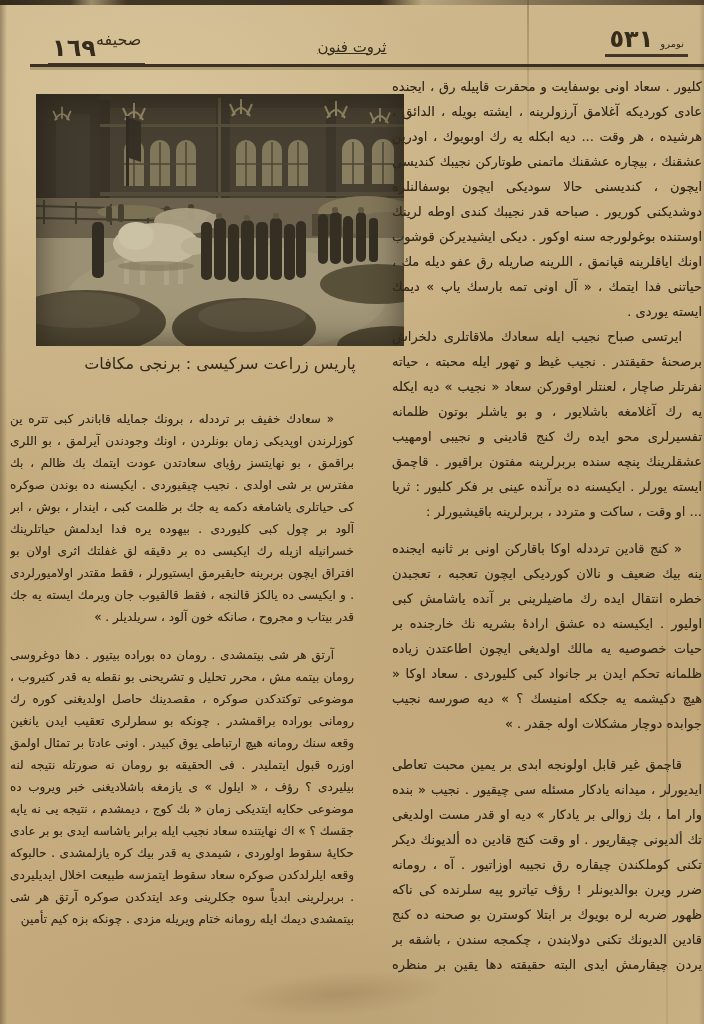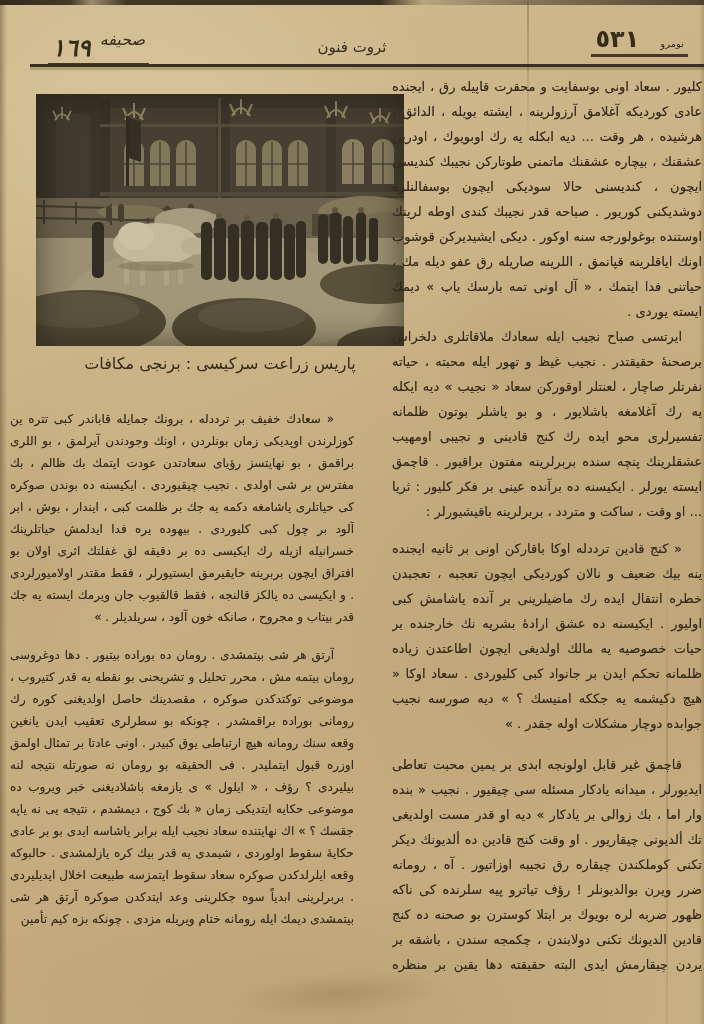--- a/index.html
+++ b/index.html
@@ -27,26 +27,26 @@
     background:radial-gradient(closest-side, rgba(108,80,38,0.22), rgba(108,80,38,0));}
   .stain3{left:-40px;top:380px;width:140px;height:320px;
     background:radial-gradient(closest-side, rgba(125,95,50,0.10), rgba(125,95,50,0));}
   .crease-top{position:absolute;left:527px;top:0;width:2px;height:150px;
     background:linear-gradient(180deg, rgba(95,72,40,0.35), rgba(95,72,40,0));}
   .crease-bottom{position:absolute;left:666px;top:560px;width:2px;height:464px;
     background:linear-gradient(180deg, rgba(95,72,40,0), rgba(95,72,40,0.20) 40%, rgba(95,72,40,0.10));}
 
   
   .hdr-right{position:absolute;top:27px;right:16px;display:flex;direction:ltr;
-    align-items:baseline;gap:21px;border-bottom:3px solid #443729;padding:0 4px 3px 4px;}
+    align-items:baseline;gap:7px;border-bottom:3px solid #443729;padding:0 4px 3px 4px;}
   .issue-num{font-size:24px;font-weight:bold;letter-spacing:1px;line-height:1;}
   .issue-word{font-size:10px;}
-  .hdr-center{position:absolute;top:38px;left:50%;transform:translateX(-50%);font-size:15px;}
+  .hdr-center{position:absolute;top:38px;left:50%;transform:translateX(-50%);font-size:15px;text-decoration:underline;}
   .hdr-left{position:absolute;top:30px;left:48px;display:flex;direction:ltr;
-    align-items:flex-start;gap:9px;border-bottom:3px solid #443729;padding:0 4px 3px 4px;font-style:italic;}
+    align-items:flex-start;border-bottom:3px solid #443729;padding:0 4px 3px 4px;}
   .page-num{font-size:24px;font-weight:bold;letter-spacing:1px;line-height:1;margin-top:6px;}
   .page-word{font-size:16px;}
   .main-rule{position:absolute;top:64px;left:30px;right:0;height:3px;background:#3a3022;
     box-shadow:0 3px 0 rgba(70,56,32,0.25);}
 
   
   .photo{position:absolute;left:36px;top:94px;width:368px;height:252px;background:#4d4637;}
   .photo svg{display:block;}
   .photo-vignette{position:absolute;inset:0;box-shadow:inset 0 0 34px rgba(32,26,14,0.65);}
   .caption{position:absolute;left:36px;top:354px;width:368px;text-align:center;

